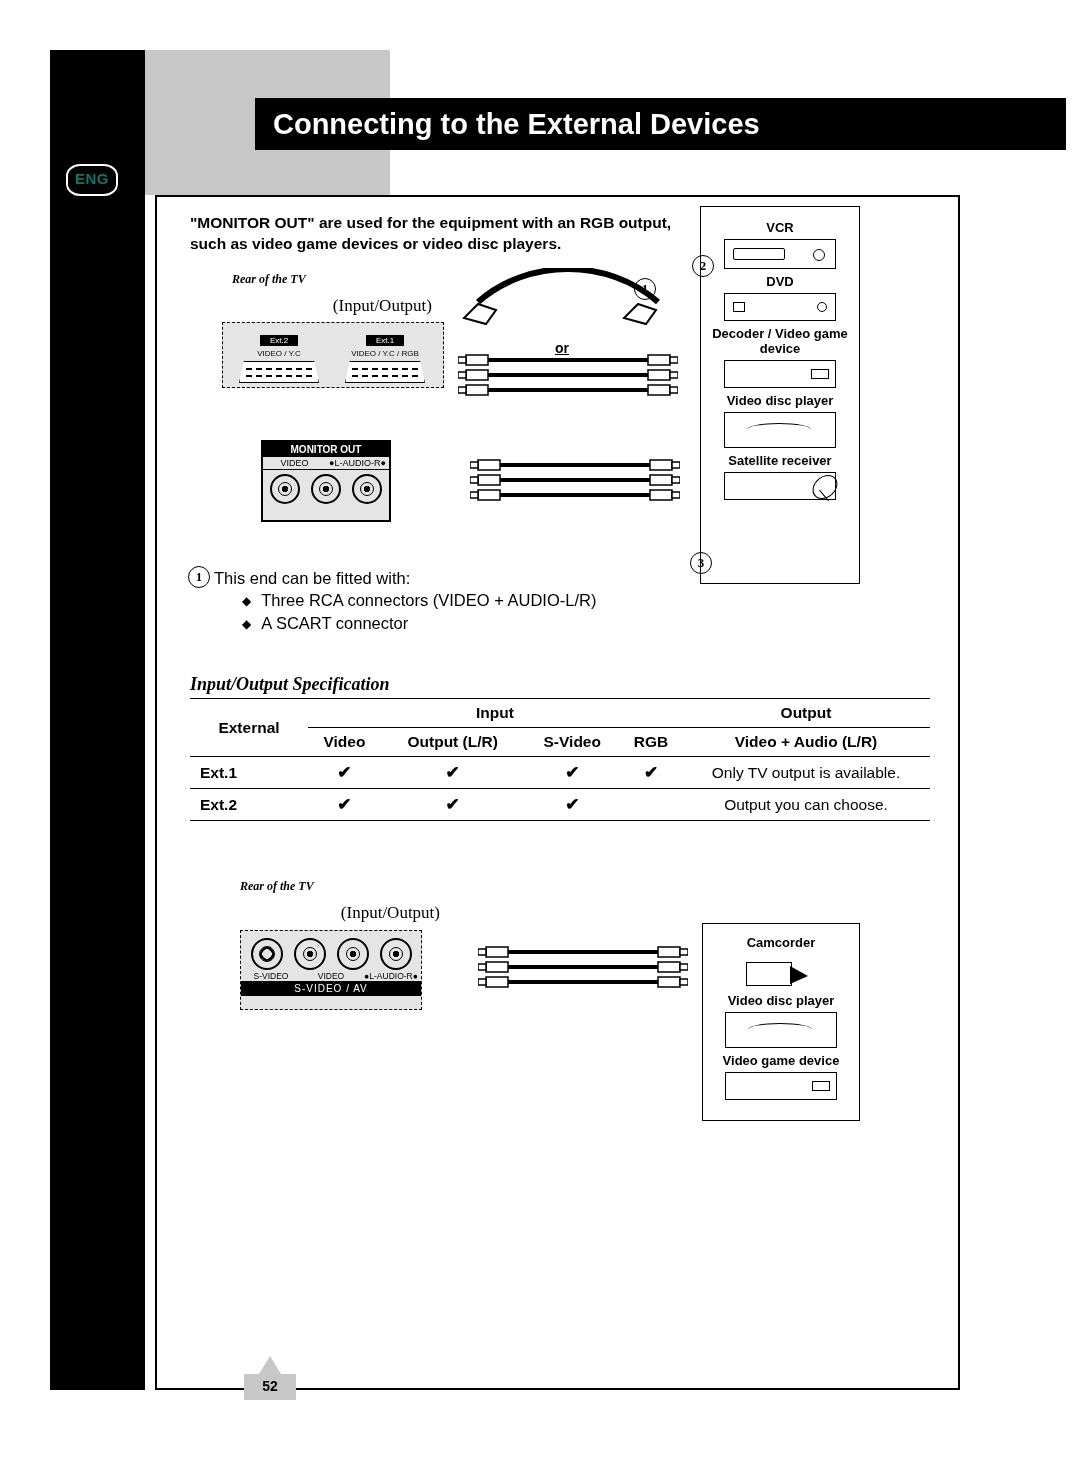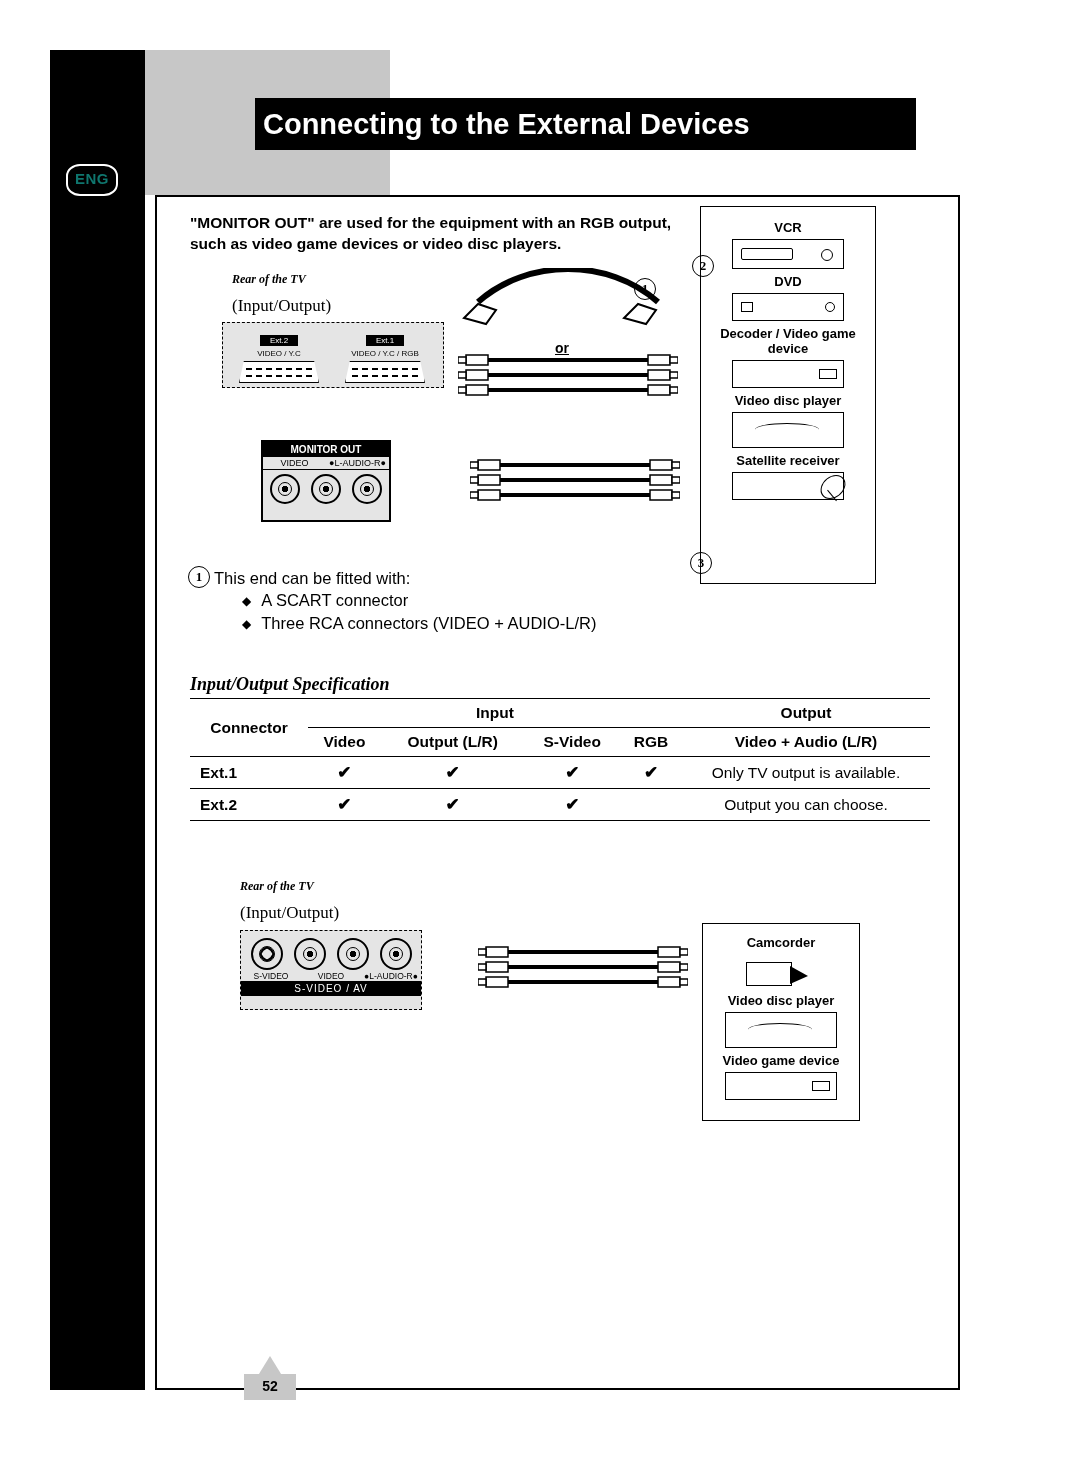--- a/index.html
+++ b/index.html
@@ -40,28 +40,28 @@
     text-align: center;
     font-size: 15px;
     font-weight: bold;
     line-height: 26px;
     letter-spacing: 0.5px;
   }
   .title-bar {
     position: absolute;
     left: 255px;
     top: 98px;
-    width: 661px;
+    width: 811px;
     height: 52px;
     background: #000;
     color: #fff;
     font-size: 29px;
     font-weight: bold;
     line-height: 52px;
-    padding-left: 8px;
+    padding-left: 18px;
     box-sizing: border-box;
     font-family: Arial, Helvetica, sans-serif;
   }
   .page-frame {
     position: absolute;
     left: 155px;
     top: 195px;
     width: 805px;
     height: 1195px;
     border: 2px solid #000;
@@ -80,21 +80,21 @@
     font-style: italic;
     font-family: "Times New Roman", Times, serif;
     font-size: 12px;
     font-weight: bold;
     text-align: left;
   }
   .rear-label.first { position: absolute; left: 232px; top: 272px; width: 200px; }
   .io-sub {
     font-family: "Times New Roman", Times, serif;
     font-size: 17px;
-    text-align: left;
+    text-align: right;
   }
   .io-sub.first { position: absolute; left: 232px; top: 296px; width: 200px; }
 
   .scart-panel {
     position: absolute;
     left: 222px; top: 322px;
     width: 220px; height: 64px;
     border: 1px dashed #000;
     background: #e5e5e5;
   }
@@ -147,21 +147,21 @@
   .c2 { position:absolute; left:692px; top:255px; }
   .c3 { position:absolute; left:690px; top:552px; }
   .c1a { position:absolute; left:188px; top:566px; }
 
   .or-label {
     position:absolute; left:555px; top:340px; font-size:14px; font-weight:bold; text-decoration:underline;
   }
 
   .devices-box {
     position:absolute; left:700px; top:206px;
-    width:176px; height:378px;
+    width:160px; height:378px;
     border:1.5px solid #000;
     padding:10px 8px 6px;
     box-sizing:border-box;
   }
   .dev-label { font-size:13px; font-weight:bold; text-align:center; margin:4px 0 3px; line-height:1.15; }
   .dev-box {
     width: 110px; height: 28px; border:1.8px solid #000; margin:0 auto 6px;
     position:relative; background:#fff;
   }
   .dev-box.vcr::before{content:"";position:absolute;left:8px;top:8px;width:50px;height:10px;border:1px solid #000;border-radius:2px;}
@@ -353,30 +353,30 @@
   <div class="dev-box disc"></div>
   <div class="dev-label">Satellite receiver</div>
   <div class="dev-box sat">
     <div class="sat-dish"></div>
   </div>
 </div>
 
 <span class="callout c1a">1</span>
 <div class="fitted-text">
   <span>This end can be fitted with:</span><br>
+  <div class="bul diamond"><span>Three RCA connectors (VIDEO + AUDIO-L/R)</span></div>
   <div class="bul diamond"><span>A SCART connector</span></div>
-  <div class="bul diamond"><span>Three RCA connectors (VIDEO + AUDIO-L/R)</span></div>
 </div>
 
 <div class="spec-heading">Input/Output Specification</div>
 
 <table class="spec-table">
   <thead>
     <tr class="toprow">
-      <th rowspan="2" style="width:110px;border-bottom:1.5px solid #000">Connector</th>
+      <th rowspan="2" style="width:110px;border-bottom:1.5px solid #000">External</th>
       <th colspan="4">Input</th>
       <th style="width:240px">Output</th>
     </tr>
     <tr class="subrow">
       <th>Video</th>
       <th>Output (L/R)</th>
       <th>S-Video</th>
       <th>RGB</th>
       <th>Video + Audio (L/R)</th>
     </tr>

